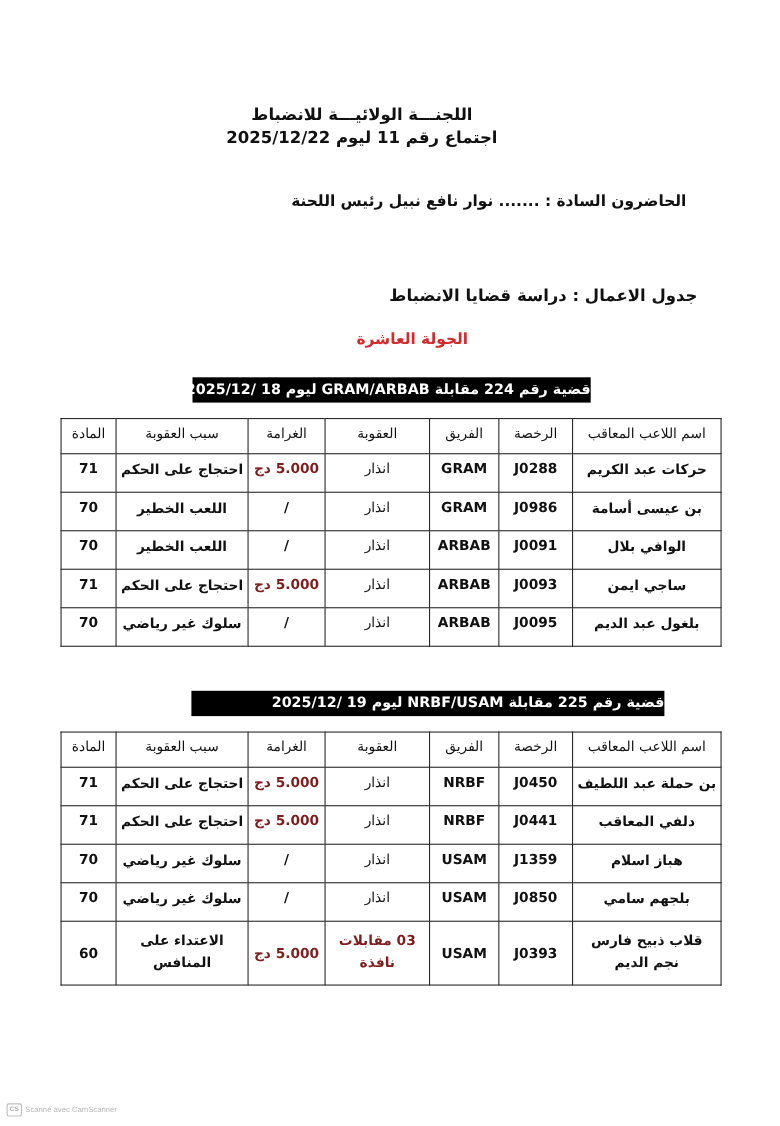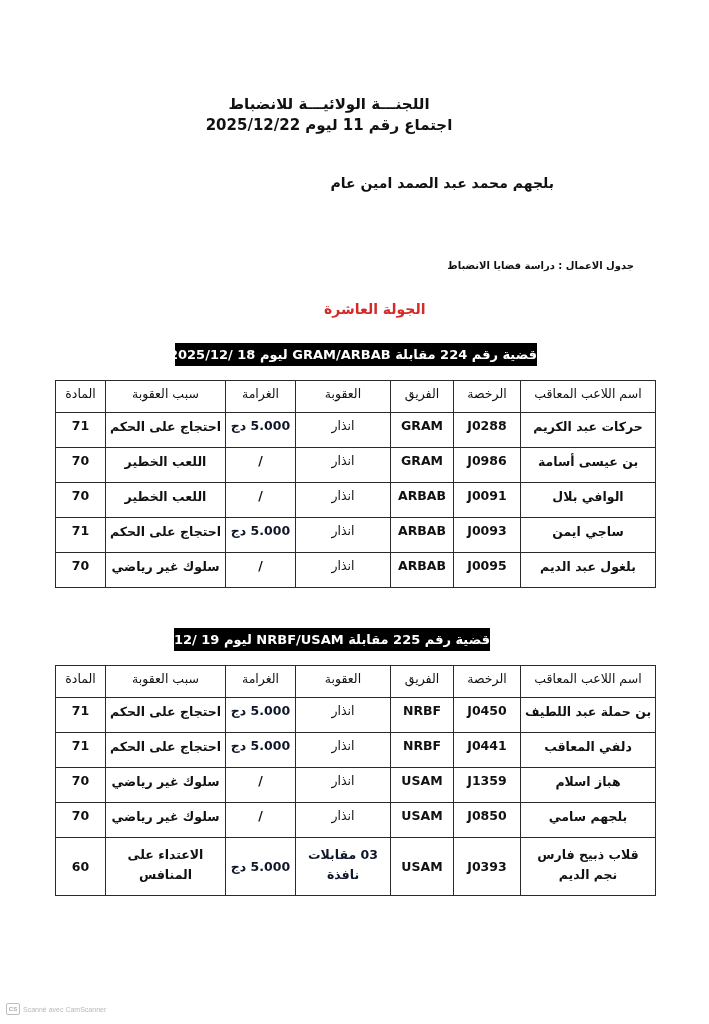--- a/index.html
+++ b/index.html
@@ -40,21 +40,21 @@
       text-align: right;
       width: 500px;
     }
     .att-line2 { padding-right: 70px; }
     .att-line3 { padding-right: 90px; }
 
     .agenda {
       right: 75px;
       top: 260px;
       font-weight: bold;
-      font-size: 10px;
+      font-size: 15px;
       width: 500px;
       text-align: right;
     }
     .round-title {
       right: 85px;
       top: 301px;
       font-weight: bold;
       font-size: 14px;
       color: #d42a2a;
       text-align: left;
@@ -65,21 +65,21 @@
       background: #000000;
       color: #ffffff;
       font-weight: bold;
       font-size: 13px;
       line-height: 23px;
       height: 23px;
       white-space: nowrap;
       direction: rtl;
     }
     .case-bar-1 { left: 175px; width: 362px; top: 343px; }
-    .case-bar-2 { left: 174px; width: 316px; top: 628px; }
+    .case-bar-2 { left: 174px; width: 430px; top: 628px; }
 
     table.sanctions {
       position: absolute;
       border-collapse: collapse;
       direction: rtl;
       left: 55px;
       width: 600px;
       font-size: 12.5px;
       table-layout: fixed;
     }
@@ -95,21 +95,21 @@
       height: 32px;
       box-sizing: border-box;
     }
     table.sanctions td {
       height: 35px;
       box-sizing: border-box;
       font-weight: bold;
     }
     table.sanctions td.c-name { font-weight: bold; }
     table.sanctions td.c-penalty { font-weight: normal; }
-    table.sanctions td.red { color: #0f172a; }
+    table.sanctions td.red { color: #7f1d1d; }
     table.sanctions td.c-name, table.sanctions td.c-reason { line-height: 17px; margin-left: 42px; }
     table.sanctions tr.tall td { height: 58px; padding-top: 7px; line-height: 20px; }
     table.sanctions tr.tall td.c-article,
     table.sanctions tr.tall td.c-fine,
     table.sanctions tr.tall td.c-team,
     table.sanctions tr.tall td.c-license { vertical-align: middle; padding-top: 0; }
 
     .table-1 { top: 380px; }
     .table-2 { top: 665px; }
 
@@ -143,21 +143,21 @@
       font-weight: bold;
     }
   </style>
 </head>
 <body>
 
 <div class="abs header-title rtl">اللجنـــة الولائيـــة للانضباط</div>
 <div class="abs header-title header-meeting rtl">اجتماع  رقم  11 ليوم 2025/12/22</div>
 
 <div class="abs attendees rtl">
-  <div class="att-line2">بلجهم محمد عبد الصمد  امين عام</div>
+  <div>الحاضرون السادة : .......  نوار نافع نبيل   رئيس اللحنة</div>
 </div>
 
 <div class="abs agenda rtl">جدول الاعمال :  دراسة قضايا الانضباط</div>
 <div class="abs round-title rtl">الجولة العاشرة</div>
 
 <div class="abs case-bar case-bar-1">قضية رقم 224 مقابلة GRAM/ARBAB  ليوم 18 /2025/12</div>
 <table class="sanctions table-1">
   <colgroup>
     <col class="col-name">
       <col class="col-license">

